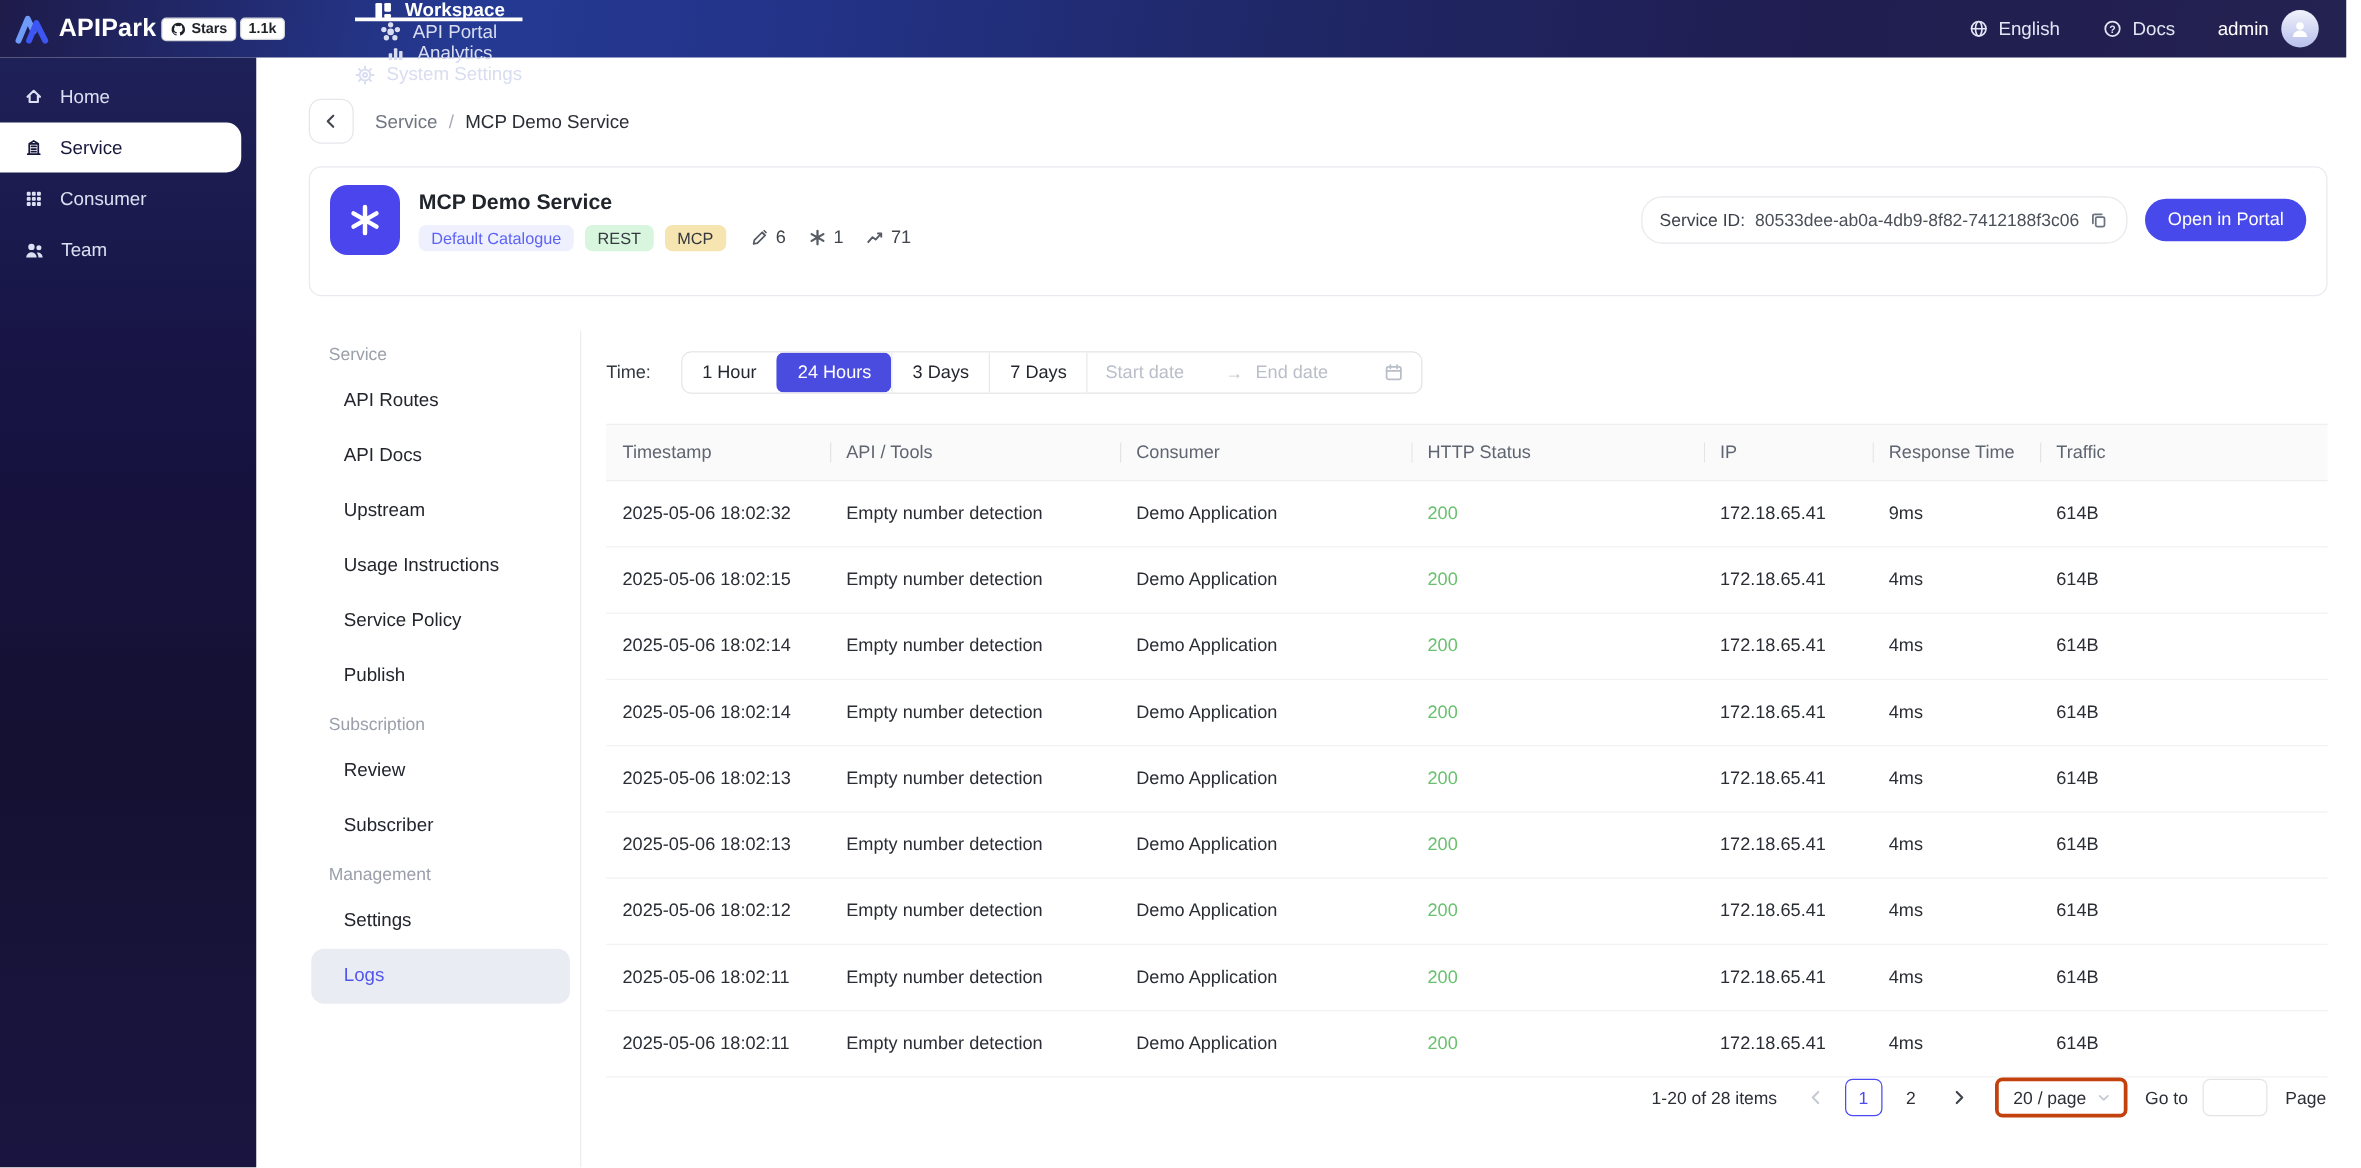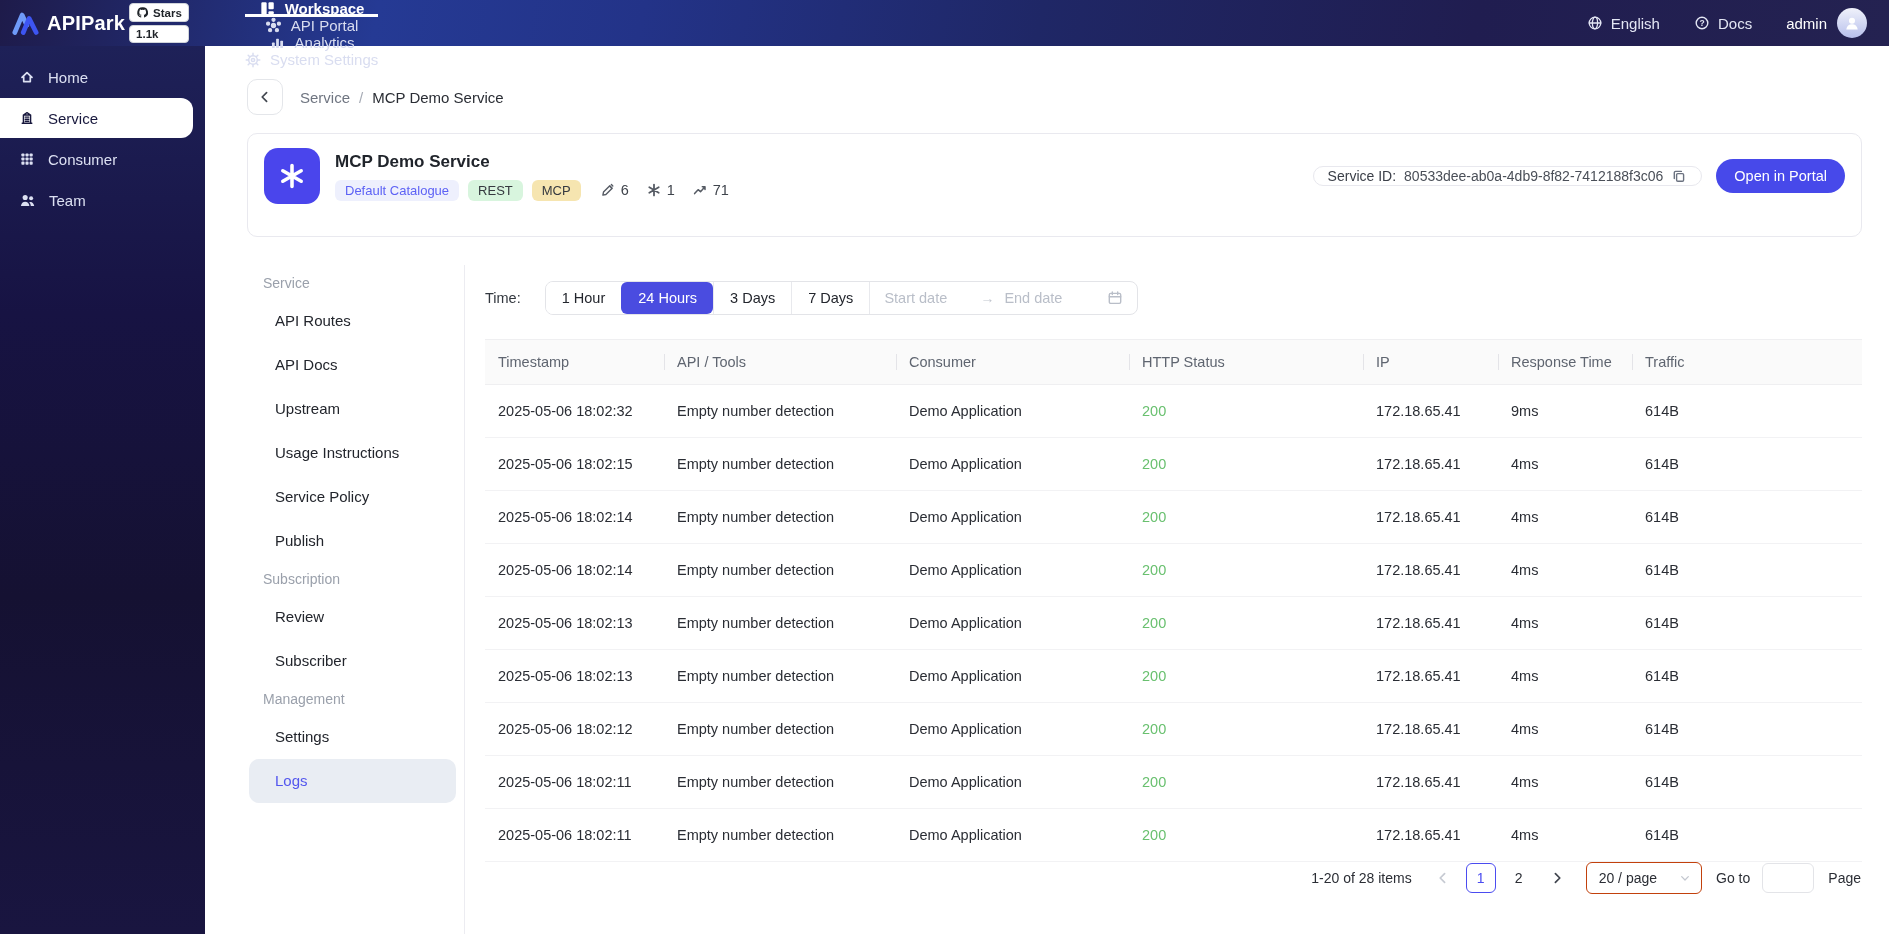--- a/index.html
+++ b/index.html
@@ -6,27 +6,27 @@
   html,body { width:1889px; height:934px; }
   body {
     font-family:"Liberation Sans", sans-serif;
     background:#ffffff; color:#25272e; position:relative; overflow:hidden;
     font-size:14.5px;
   }
   svg { display:block; }
 
   
   .topnav {
-    position:absolute; top:0; left:0; right:0; height:46px;
+    position:absolute; top:0; left:0; right:12px; height:46px;
     background:linear-gradient(100deg,#1e1b4a 0%,#253a94 20%,#233388 34%,#1f2766 55%,#201d50 78%,#242251 100%);
     display:flex; align-items:center; padding:0 22px 0 12px; color:#dfe3f2; z-index:5;
   }
   .brand { display:flex; align-items:center; gap:8px; cursor:pointer; }
   .brand-name { color:#fff; font-size:20px; font-weight:800; letter-spacing:.2px; }
-  .stars-badge { display:flex; gap:3px; margin-left:4px; cursor:pointer;flex-direction:column; }
+  .stars-badge { display:flex; align-items:center; gap:3px; margin-left:4px; cursor:pointer; }
   .stars-pill { background:#fff; border-radius:4px; padding:2px 6px; display:flex; align-items:center; gap:4px;
     color:#1f2328; font-size:11.5px; font-weight:700; border:1px solid #d0d4da; }
   .nav-items { display:flex; align-items:center; margin-left:36px; height:46px;flex-direction:column; }
   .nav-item { position:relative; display:flex; align-items:center; gap:9px; height:46px;
     padding:0 20px; cursor:pointer; font-size:15px; color:#d9ddf0; white-space:nowrap; }
   .nav-item .ic { color:#d9ddf0; }
   .nav-item.active { color:#fff; font-weight:700; }
   .nav-item.active .ic { color:#fff; }
   .nav-item.active::after { content:""; position:absolute; left:6px; right:6px; bottom:0; height:3px; background:#fff; }
   .nav-right { margin-left:auto; display:flex; align-items:center; gap:34px;text-align:right; }
@@ -67,21 +67,21 @@
   .svc-title { font-size:17px; font-weight:700; color:#20242b; margin-bottom:8px; }
   .badge-row { display:flex; align-items:center; gap:9px; }
   .badge { border-radius:6px; padding:3px 10px; font-size:13px; }
   .badge-catalogue { background:#eef0fd; color:#5d62f5; }
   .badge-type { background:#d8f5de; color:#35393f; font-weight:500; }
   .badge-type.t1 { background:#f6e5b0; }
   .stat-row { display:flex; align-items:center; gap:17px; margin-left:10px; }
   .stat { display:flex; align-items:center; gap:5px; color:#3f444c; font-size:14.5px; }
   .stat .ic { color:#565b64; }
   .svc-right { margin-left:auto; display:flex; align-items:center; gap:14px; }
-  .svc-id-pill { height:20px; border:1px solid #e8e8ee; border-radius:17px; display:flex; align-items:center;
+  .svc-id-pill { height:38px; border:1px solid #e8e8ee; border-radius:17px; display:flex; align-items:center;
     gap:8px; padding:0 14px; font-size:14px; color:#3c4049; background:#fff; }
   .svc-id-val { color:#4a4f58; }
   .copy-ic { color:#6b7280; cursor:pointer; }
   .portal-btn { height:34px; border-radius:17px; background:#4749ea; color:#fff; border:none;
     padding:0 18px; font-size:14.5px; cursor:pointer; font-family:inherit; }
   .svc-desc { margin-top:9px; border-top:1px solid #f1f1f5; padding:9px 0 0 2px; color:#8a909b; font-size:13.5px; }
 
   
   .layout { position:absolute; top:219px; left:42px; right:27px; bottom:0; display:flex; }
   .menu { width:218px; border-right:1px solid #ececf1; padding:2px 0 0 0; flex:0 0 auto; }
@@ -120,21 +120,21 @@
 
   
   .pager { display:flex; justify-content:flex-end; align-items:center; gap:8px; padding-right:1px; }
   .pg-total { color:#2b2e35; font-size:14px; margin-right:8px; }
   .pg-btn { width:30px; height:30px; display:grid; place-items:center; cursor:pointer; border-radius:6px; background:#fff; }
   .pg-prev { color:#c6cad2; }
   .pg-next { color:#3f444d; }
   .pg-num { width:30px; height:30px; display:grid; place-items:center; font-size:14px; color:#2b2e35;
     border-radius:6px; cursor:pointer; background:#fff; border:1px solid transparent; }
   .pg-num.active { border-color:#4b4cf0; color:#4b4cf0; }
-  .pg-size { height:32px; border:1px solid #c2410c; border-radius:6px; display:flex; align-items:center; gap:22px;
+  .pg-size { height:32px; border:3px solid #c2410c; border-radius:6px; display:flex; align-items:center; gap:8px;
     padding:0 10px 0 12px; font-size:14px; color:#2b2e35; cursor:pointer; background:#fff; margin-left:6px; }
   .pg-size .ic { color:#c3c7cf; }
   .pg-goto-label, .pg-page-label { font-size:14px; color:#2b2e35; margin-left:6px; }
   .pg-goto-input { width:52px; height:30px; border:1px solid #e3e4e8; border-radius:6px; outline:none;
     font-family:inherit; font-size:14px; padding:0 8px; margin-left:4px; }
 </style>
 </head>
 <body>
 
 <header class="topnav">

